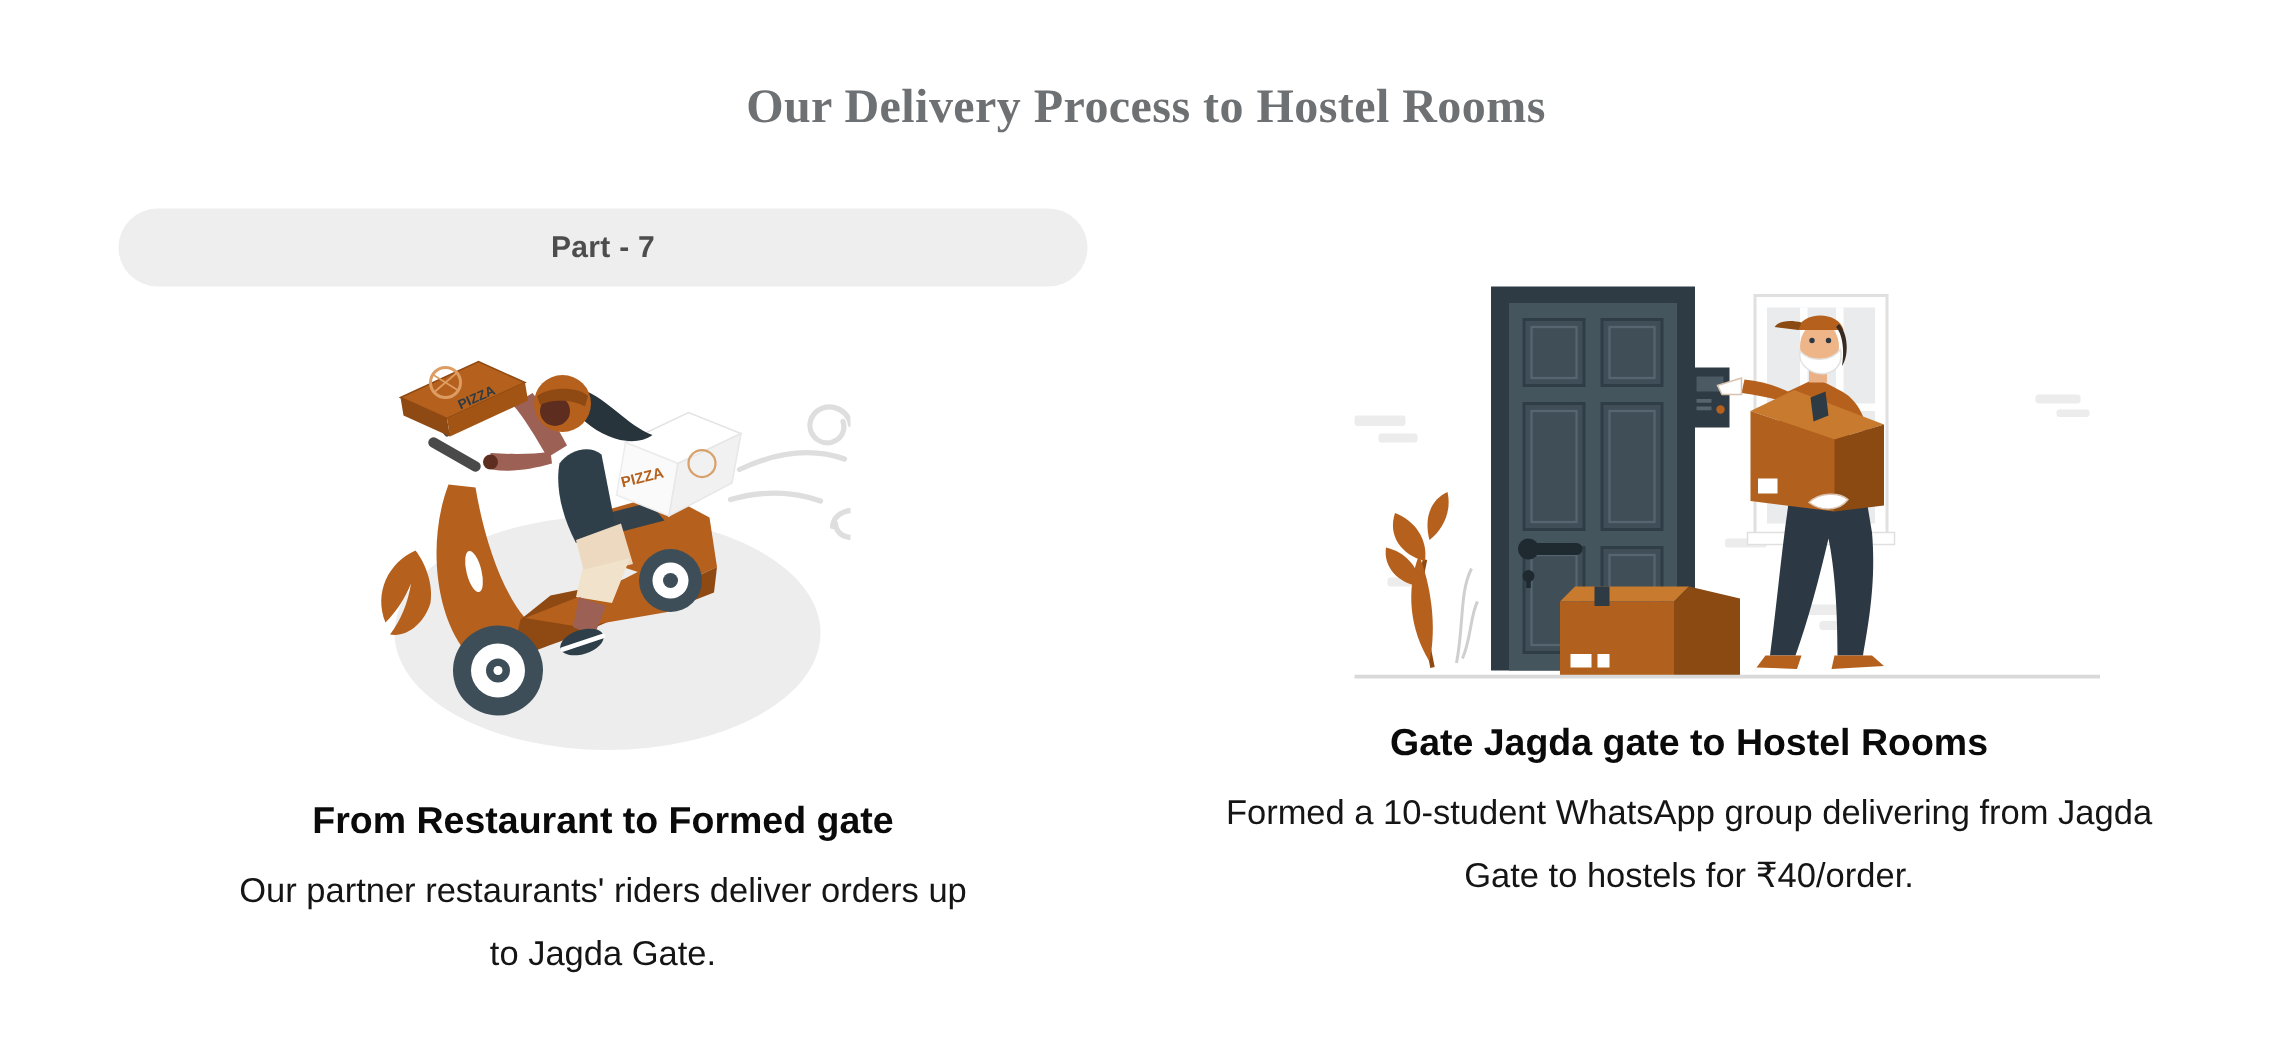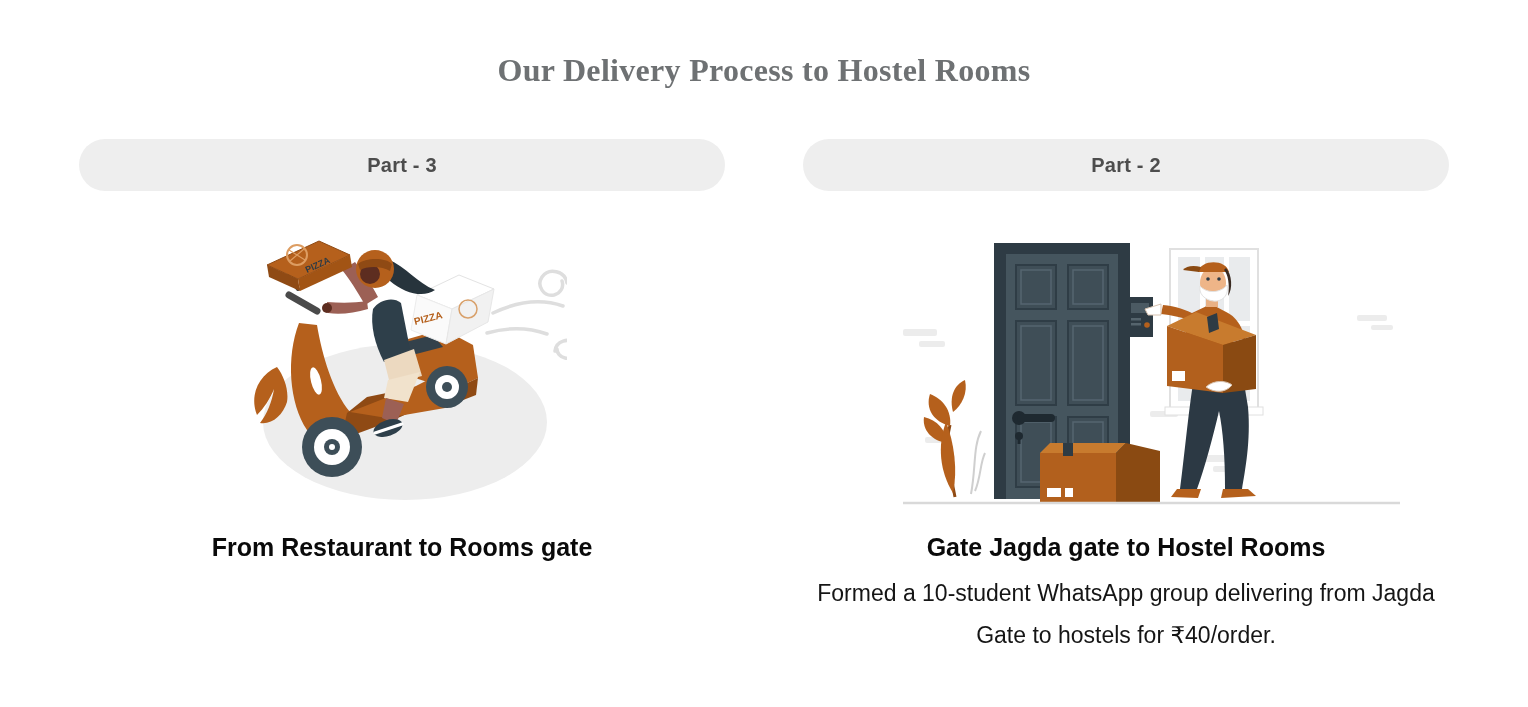--- a/index.html
+++ b/index.html
@@ -29,21 +29,21 @@
 <body>
 
 <div class="page">
 
   <h1 class="page-title">Our Delivery Process to Hostel Rooms</h1>
 
   <div class="columns">
 
     <section class="col p1">
       <div class="pill">
-        <span>Part - 3</span>
+        <span>Part - 7</span>
       </div>
 
       <div class="illo">
         <svg width="330" height="290" viewBox="0 0 330 290">
 
           <ellipse cx="168" cy="205" rx="142" ry="78" fill="#ededed"></ellipse>
 
           <g fill="none" stroke="#dedede" stroke-width="3.5" stroke-linecap="round">
             <path d="M256 96 q38 -18 70 -7"></path>
             <path d="M250 116 q32 -9 60 1"></path>
@@ -101,27 +101,25 @@
             <path d="M30 48 L82 24 L113 38 L61 62 Z" fill="#b5601c" stroke="#8f4a14"></path>
             <path d="M30 48 L61 62 L63 74 L32 60 Z" fill="#8f4a14"></path>
             <path d="M61 62 L113 38 L115 50 L63 74 Z" fill="#a25414"></path>
             <circle cx="60" cy="38" r="10" fill="none" stroke="#dd9d62" stroke-width="2"></circle>
             <path d="M52 33 L68 43 M53 44 L67 32" stroke="#dd9d62" stroke-width="1.2"></path>
             <text x="70" y="56" font-size="9" font-weight="bold" fill="#2f3b44" transform="rotate(-24 70 56)">PIZZA</text>
           </g>
         </svg>
       </div>
 
-      <h2>From Restaurant to Rooms gate</h2>
+      <h2>From Restaurant to Formed gate</h2>
+      <p>Our partner restaurants' riders deliver orders up to Jagda Gate.</p>
     </section>
 
     <section class="col p2">
-      <div class="pill">
-        <span>Part - 2</span>
-      </div>
 
       <div class="illo illo-2">
         <svg width="520" height="266" viewBox="0 0 520 266">
 
           <g fill="#ececec">
             <rect x="8" y="88" width="34" height="7" rx="2"></rect>
             <rect x="24" y="100" width="26" height="6" rx="2"></rect>
             <rect x="30" y="196" width="26" height="6" rx="2"></rect>
             <rect x="255" y="170" width="28" height="6" rx="2"></rect>
             <rect x="300" y="214" width="40" height="7" rx="2"></rect>

